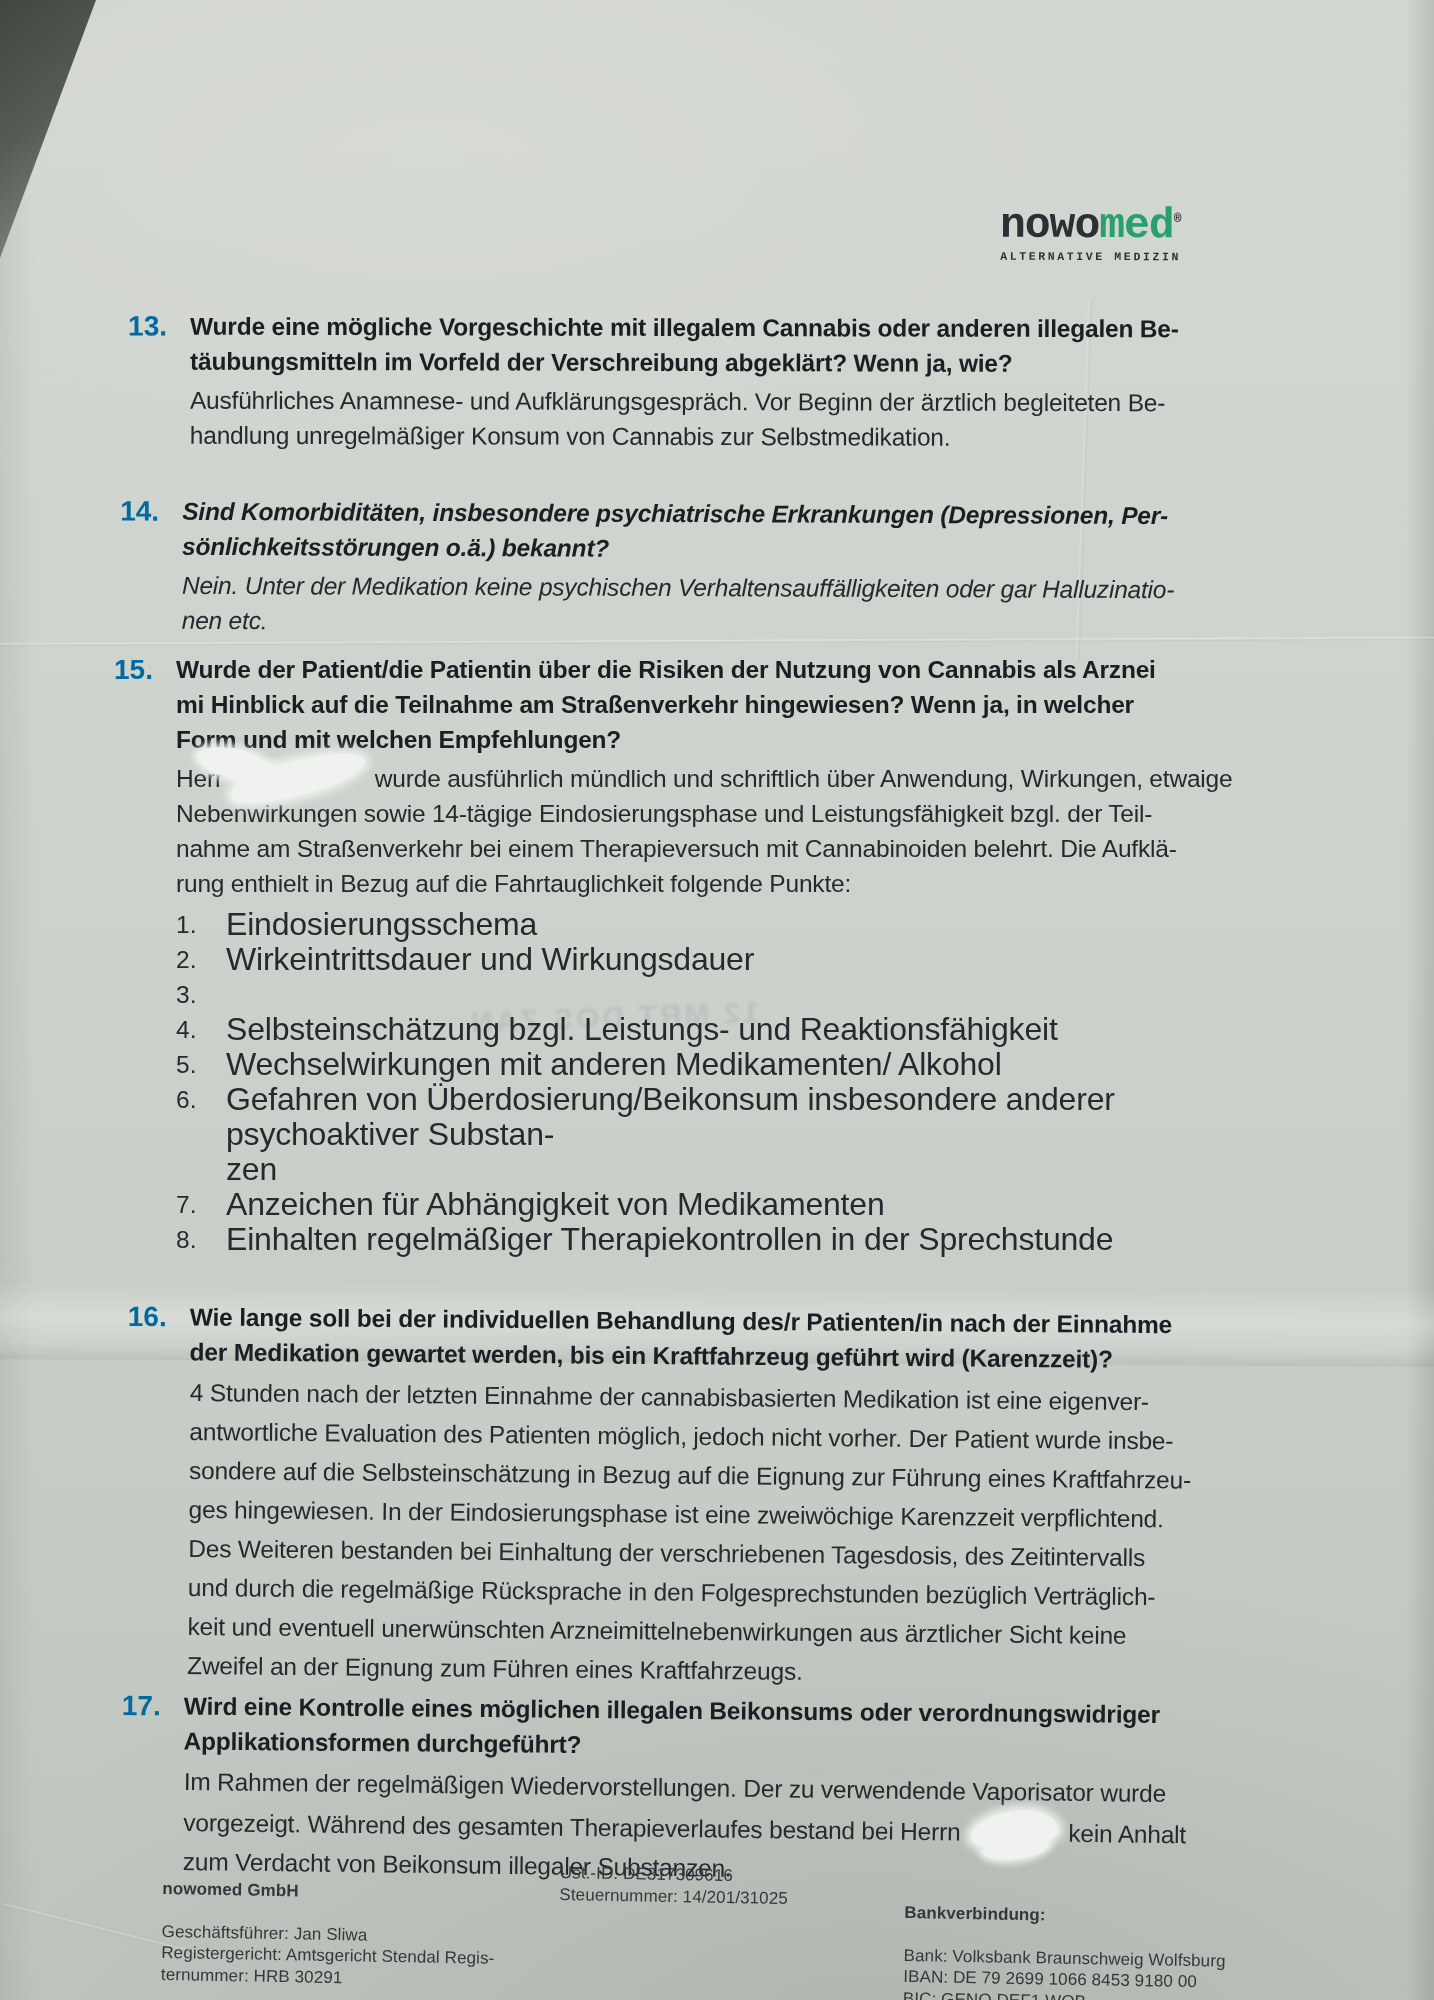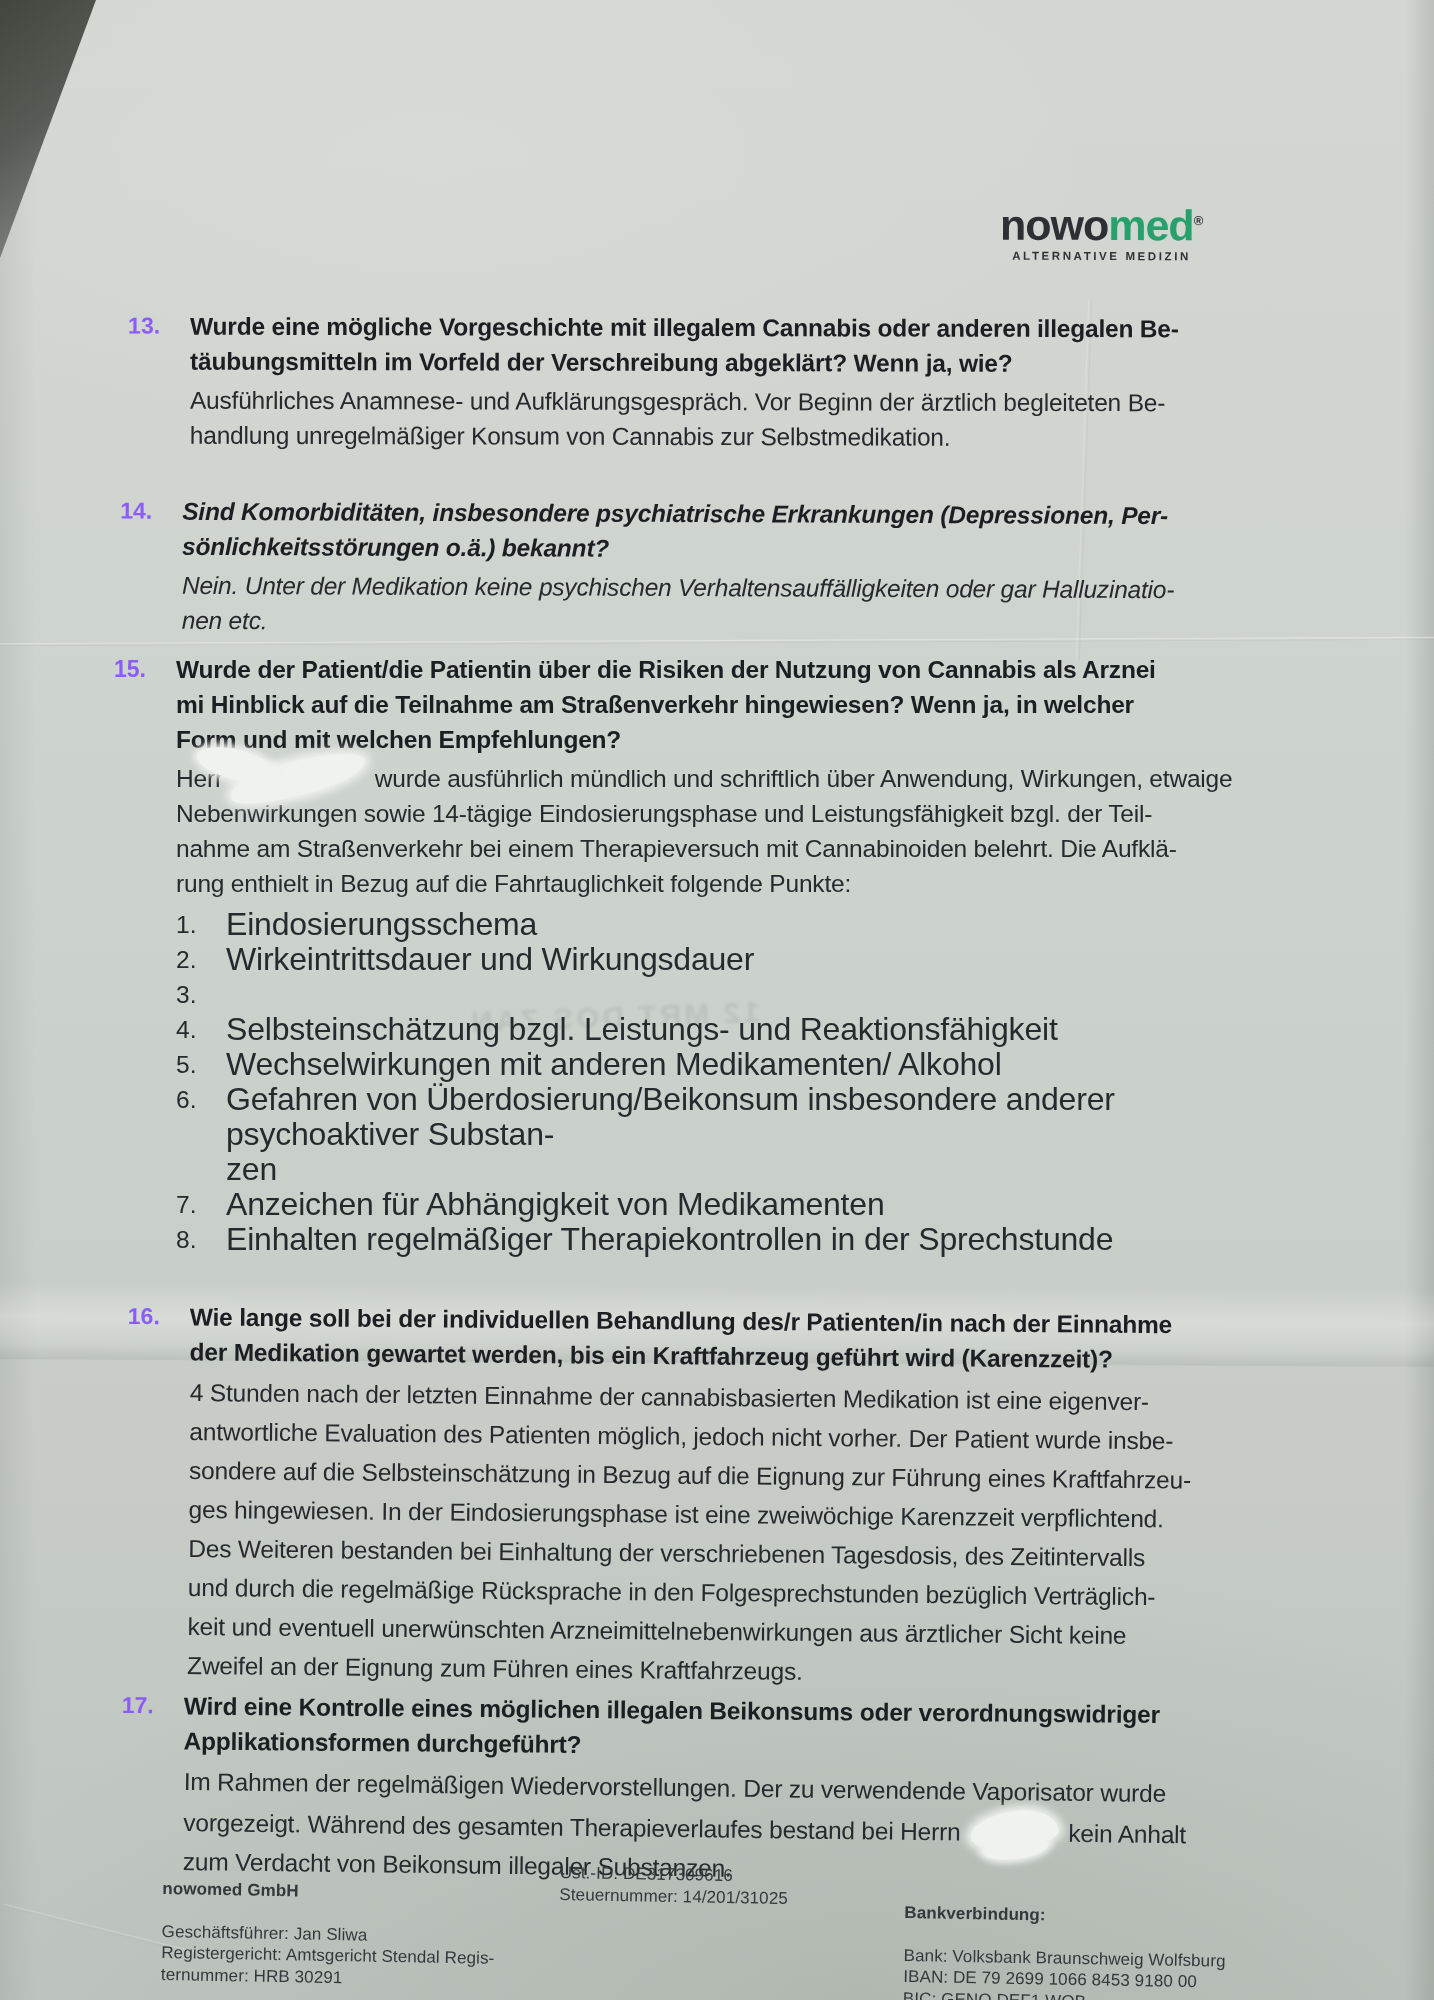--- a/index.html
+++ b/index.html
@@ -20,29 +20,29 @@
     background:linear-gradient(140deg,#41463f 0%,#565b55 45%,#7b807a 80%,#9aa099 100%);}
   .crease-h1{position:absolute;left:0;top:640px;width:1434px;height:3px;transform:rotate(-0.25deg);
     background:linear-gradient(180deg,rgba(255,255,255,0.45),rgba(0,0,0,0.06));}
   .fold-band{position:absolute;left:0;top:1285px;width:1434px;height:78px;transform:rotate(0.3deg);
     background:linear-gradient(180deg,rgba(255,255,255,0) 0%,rgba(255,255,255,0.28) 45%,rgba(255,255,255,0.08) 80%,rgba(40,45,40,0.07) 100%);}
   .crease-v{position:absolute;left:1082px;top:300px;width:4px;height:360px;transform:rotate(2deg);
     background:linear-gradient(90deg,rgba(255,255,255,0.25),rgba(0,0,0,0.05));}
   .crease-bl{position:absolute;left:0px;top:1930px;width:220px;height:3px;transform:rotate(14deg);
     background:linear-gradient(180deg,rgba(255,255,255,0.3),rgba(0,0,0,0.05));}
 
-  .logo{position:absolute;left:1000px;top:204px;transform:rotate(0.2deg);}
+  .logo{position:absolute;left:1000px;top:204px;transform:rotate(0.2deg);font-family:Liberation Mono, monospace;}
   .logo-word{font-size:43px;font-weight:700;letter-spacing:-1px;line-height:1;color:#2c3034;}
   .logo-green{color:#27a06c;}
   .logo-reg{font-size:13px;vertical-align:super;color:#2c3034;font-weight:700;letter-spacing:0;}
   .logo-tag{font-size:11.5px;font-weight:700;letter-spacing:2.6px;color:#2e3237;margin-top:3px;text-align:center;}
 
   .q{position:absolute;left:128px;width:1120px;color:#26292e;}
   .qhead{display:flex;}
-  .qnum{flex:0 0 62px;font-weight:700;font-size:23px;line-height:35px;color:#8b5cf6;}
+  .qnum{flex:0 0 62px;font-weight:700;font-size:28px;line-height:35px;color:#0369a1;}
   .htext{font-weight:700;font-size:24.5px;line-height:35px;letter-spacing:-0.2px;color:#1b1e23;white-space:pre-line;}
   .atext{margin-left:62px;font-size:24.5px;line-height:35px;letter-spacing:-0.2px;white-space:pre-line;margin-top:4px;}
   .italic .htext,.italic .atext{font-style:italic;}
 
   .olist{margin-left:62px;margin-top:6px;}
   .li-row{display:flex;}
   .li-num{flex:0 0 50px;font-size:24.5px;line-height:35px;}
   .li-text{font-size:32px;line-height:35px;letter-spacing:-0.2px;white-space:pre-line;}
 
   .q16 .atext{line-height:39px;transform:rotate(0.55deg);transform-origin:left top;}

